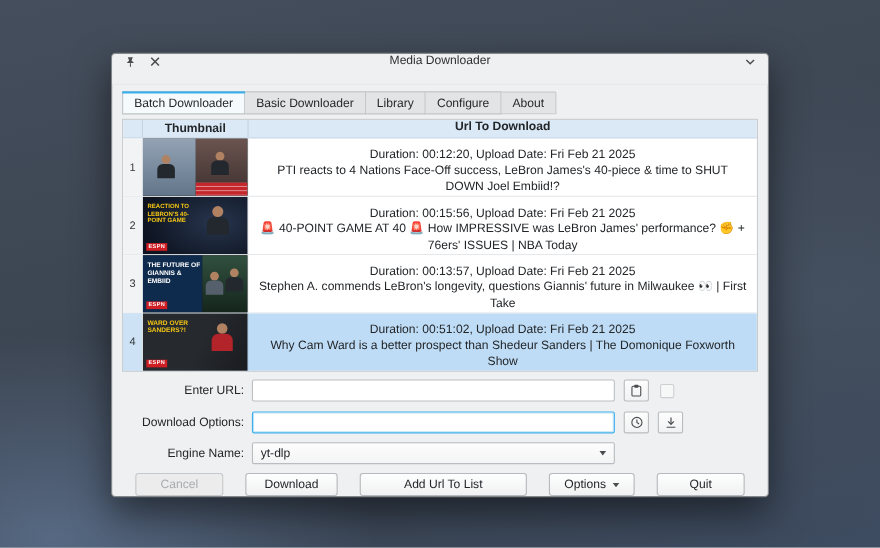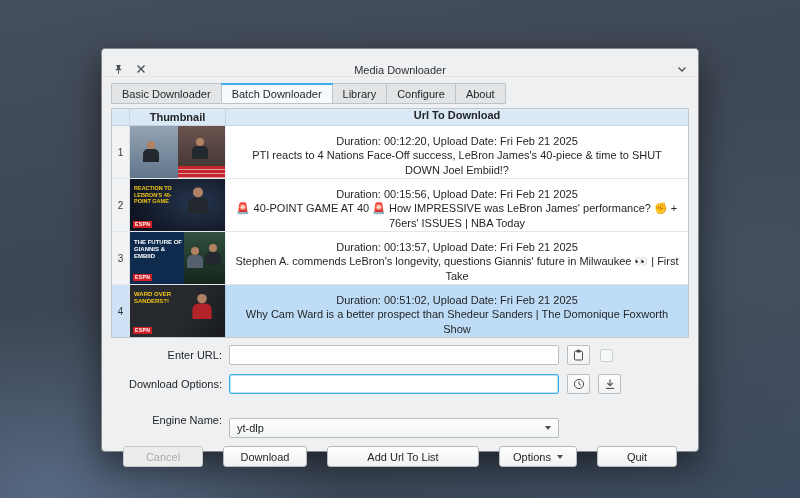--- a/index.html
+++ b/index.html
@@ -15,21 +15,21 @@
   }
 
   .window {
     position:absolute; left:101px; top:48px; width:598px; height:404px;
     background:#eff0f1; border:1px solid #83878a; border-radius:4px;
     box-shadow:0 14px 34px rgba(0,0,0,.5);
     font-size:11px; color:#232629;
   }
 
   
-  .titlebar { position:relative; height:28px; display:flex; align-items:flex-end;
+  .titlebar { position:relative; height:28px; display:flex; align-items:flex-start;
     padding:0 9px; border-bottom:1px solid #e3e4e5; border-radius:4px 4px 0 0; background:#eff0f1; }
   .tb-left { display:flex; align-items:center; gap:9px; z-index:2; }
   .tb-title { position:absolute; left:0; right:0; text-align:center; color:#2d3033; }
   .tb-right { margin-left:auto; z-index:2; display:flex; align-items:center; }
   .tb-icon { width:14px; height:14px; display:flex; align-items:center; justify-content:center; cursor:default; }
 
   
   .tabs { display:flex; margin:6px 0 0 9px; }
   .tab { position:relative; height:21px; line-height:20px; padding:0 10px;
     background:#e2e4e5; border:1px solid #bfc3c5; border-left-width:0; color:#26292b;
@@ -98,21 +98,21 @@
   .flabel { width:118px; text-align:right; padding-right:7px; color:#232629; }
   .finput { width:330px; height:20px; background:#fff; border:1px solid #bcc0c2; border-radius:2px;
     font:inherit; padding:0 5px; color:#232629; outline:none; }
   .finput.focused { border-color:#3daee9; box-shadow:0 0 0 1px rgba(61,174,233,.35) inset; }
   .fbtn { width:23px; height:20px; margin-left:8px; background:linear-gradient(#fdfdfd,#f1f2f3);
     border:1px solid #b9bdbf; border-radius:2px; display:flex; align-items:center; justify-content:center; }
   .fcheck { width:13px; height:13px; margin-left:10px; border:1px solid #cdd0d2;
     background:#f6f7f7; border-radius:2px; }
   .fselect { width:330px; height:20px; background:linear-gradient(#fdfdfd,#f3f4f5);
     border:1px solid #b9bdbf; border-radius:2px; display:flex; align-items:center;
-    justify-content:space-between; padding:0 7px;margin-top:16px; }
+    justify-content:space-between; padding:0 7px; }
 
   
   .btnrow { display:flex; justify-content:center; gap:20px; margin-top:8px; }
   .btn { height:21px; padding:0 12px; background:linear-gradient(#fefefe,#f0f1f2);
     border:1px solid #b6babc; border-radius:3px; display:flex; align-items:center;
     justify-content:center; gap:6px; font-size:11px; color:#232629; white-space:nowrap; }
   .btn-cancel { min-width:80px; color:#a9acae; background:#ececed; border-color:#c6c9cb; }
   .btn-download { min-width:84px; }
   .btn-addurl { min-width:152px; }
   .btn-options { min-width:78px; }
@@ -146,22 +146,22 @@
       <div class="tb-right">
         <span class="tb-icon">
           <svg width="10" height="7" viewBox="0 0 10 7">
               <path d="M1.5 1.5L5 5l3.5-3.5" stroke="#4a4d4f" stroke-width="1.3" fill="none"></path>
             </svg>
         </span>
       </div>
     </div>
 
     <div class="tabs">
+      <span class="tab active">Batch Downloader</span>
       <span class="tab">Basic Downloader</span>
-      <span class="tab active">Batch Downloader</span>
       <span class="tab">Library</span>
       <span class="tab">Configure</span>
       <span class="tab">About</span>
     </div>
 
     <div class="table">
       <div class="thead">
         <div class="th-corner"></div>
         <div class="th-thumb">Thumbnail</div>
         <div class="th-url">Url To Download</div>

